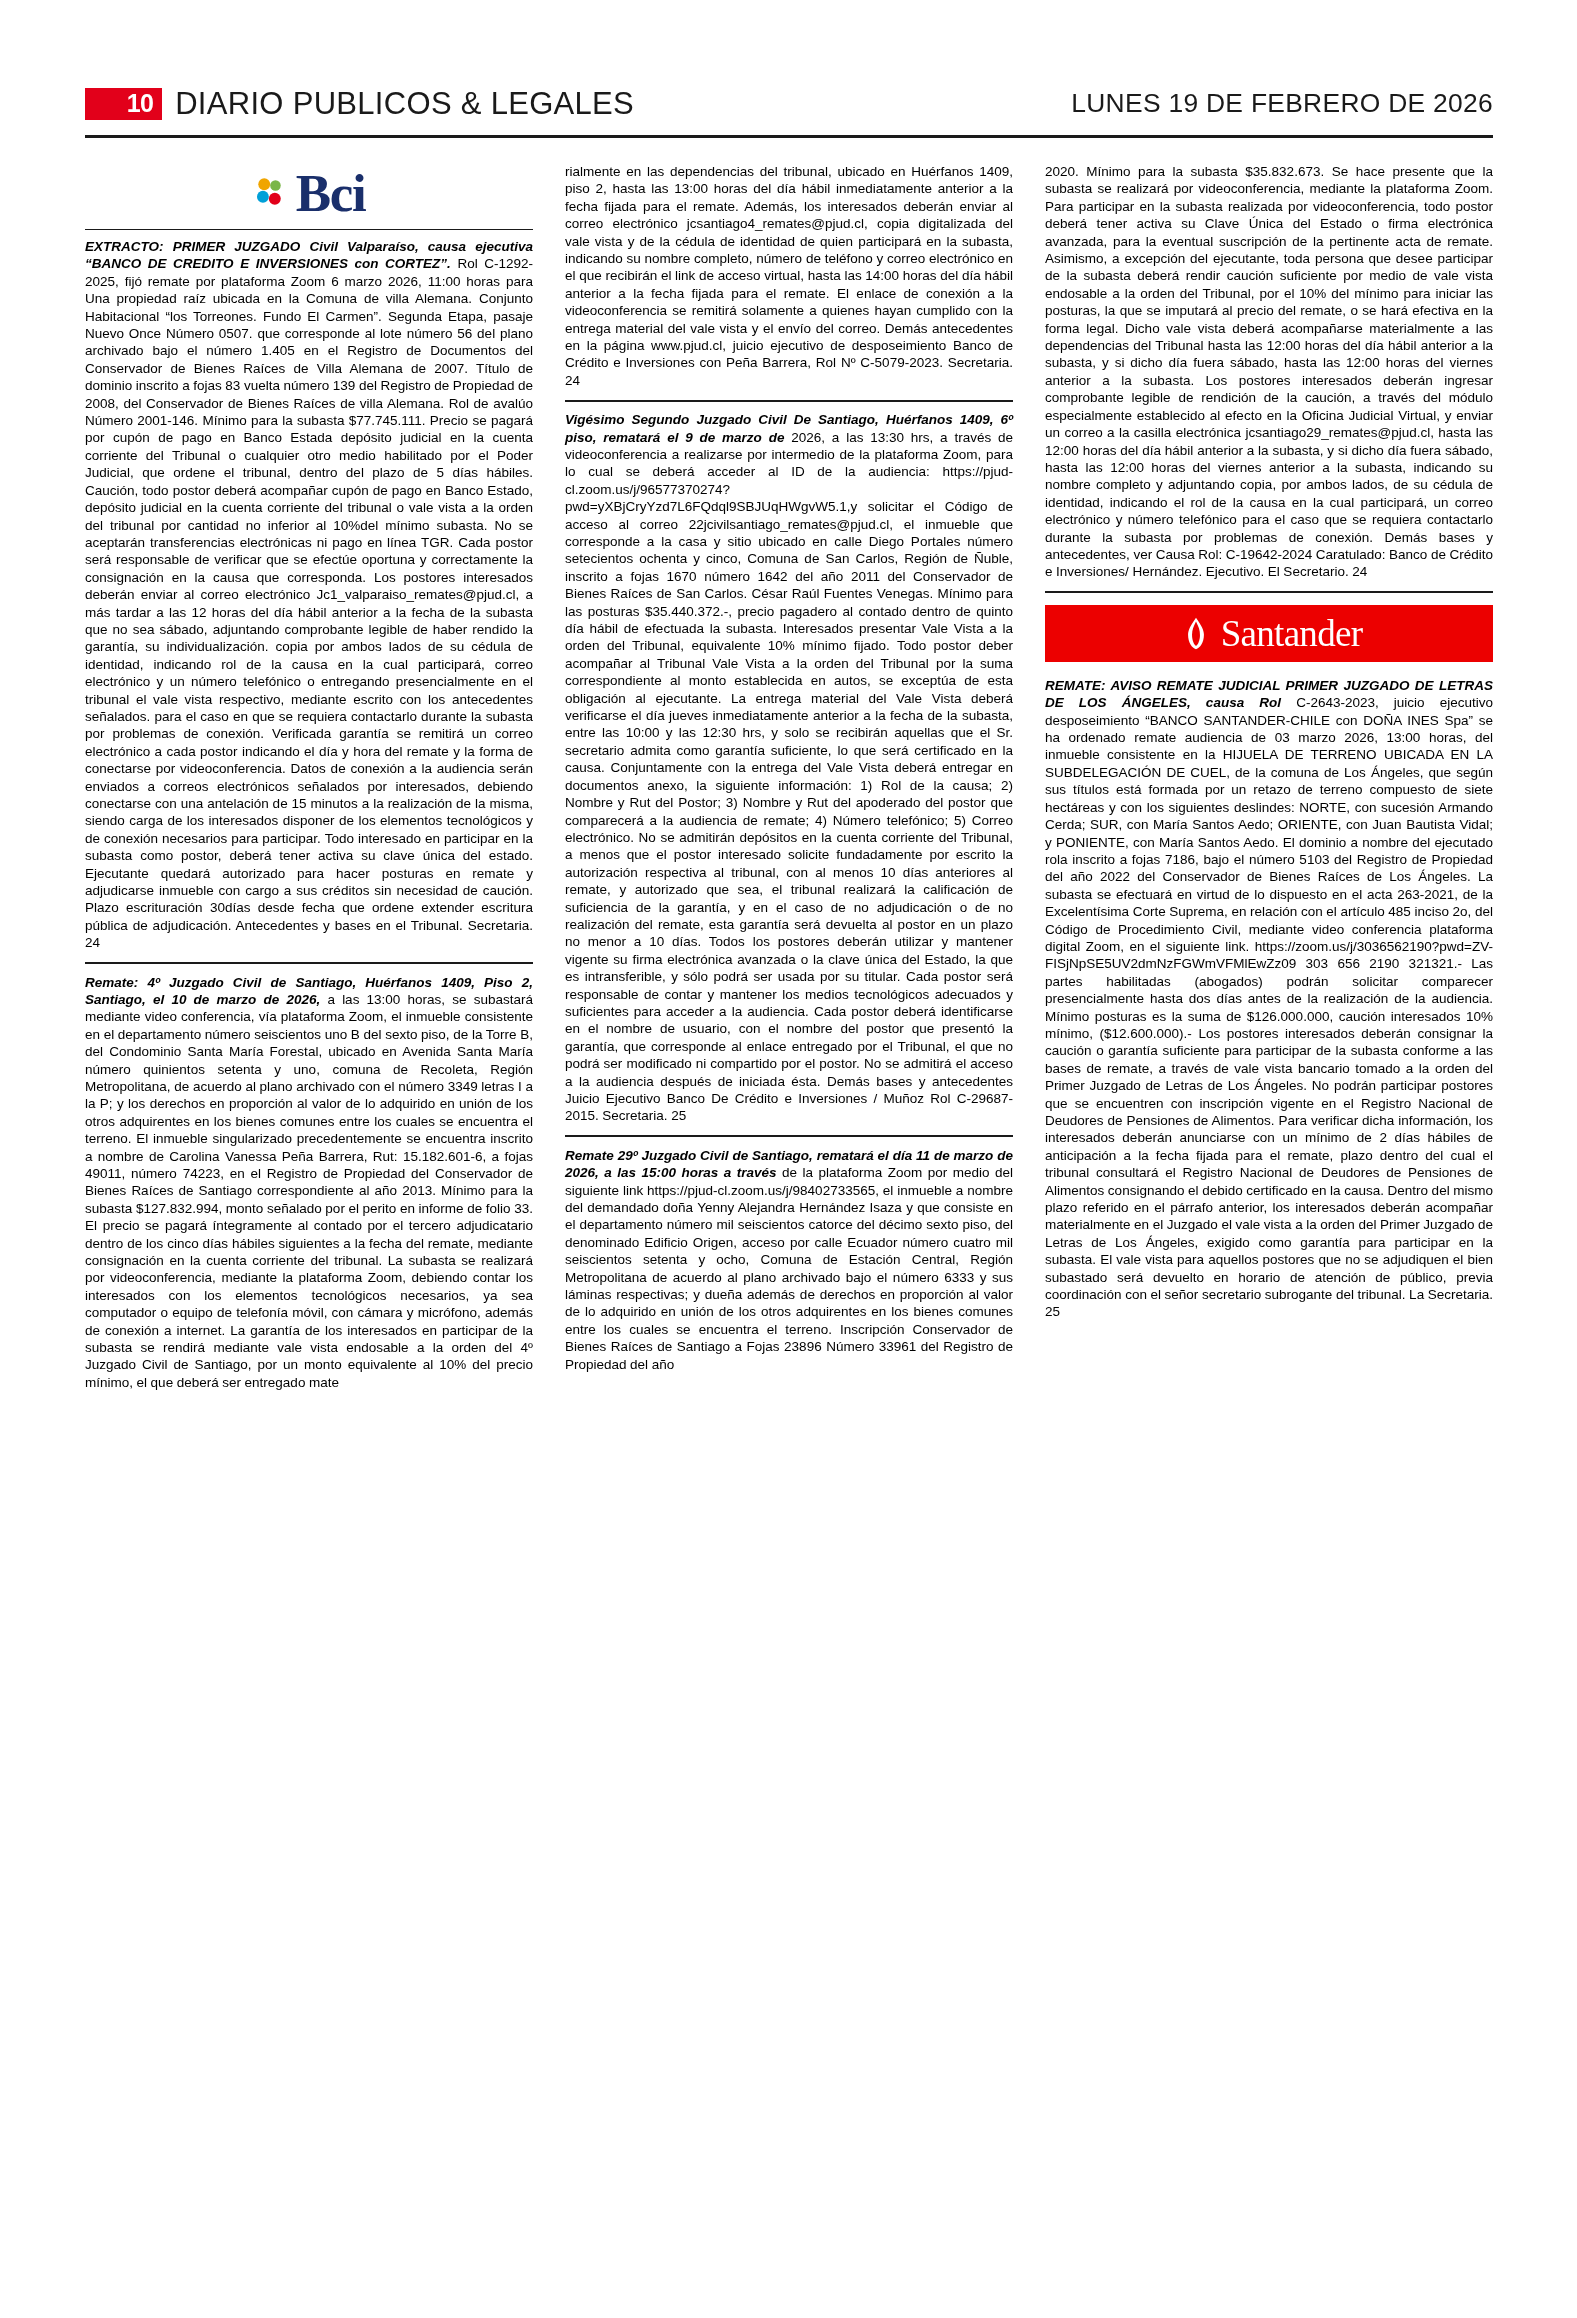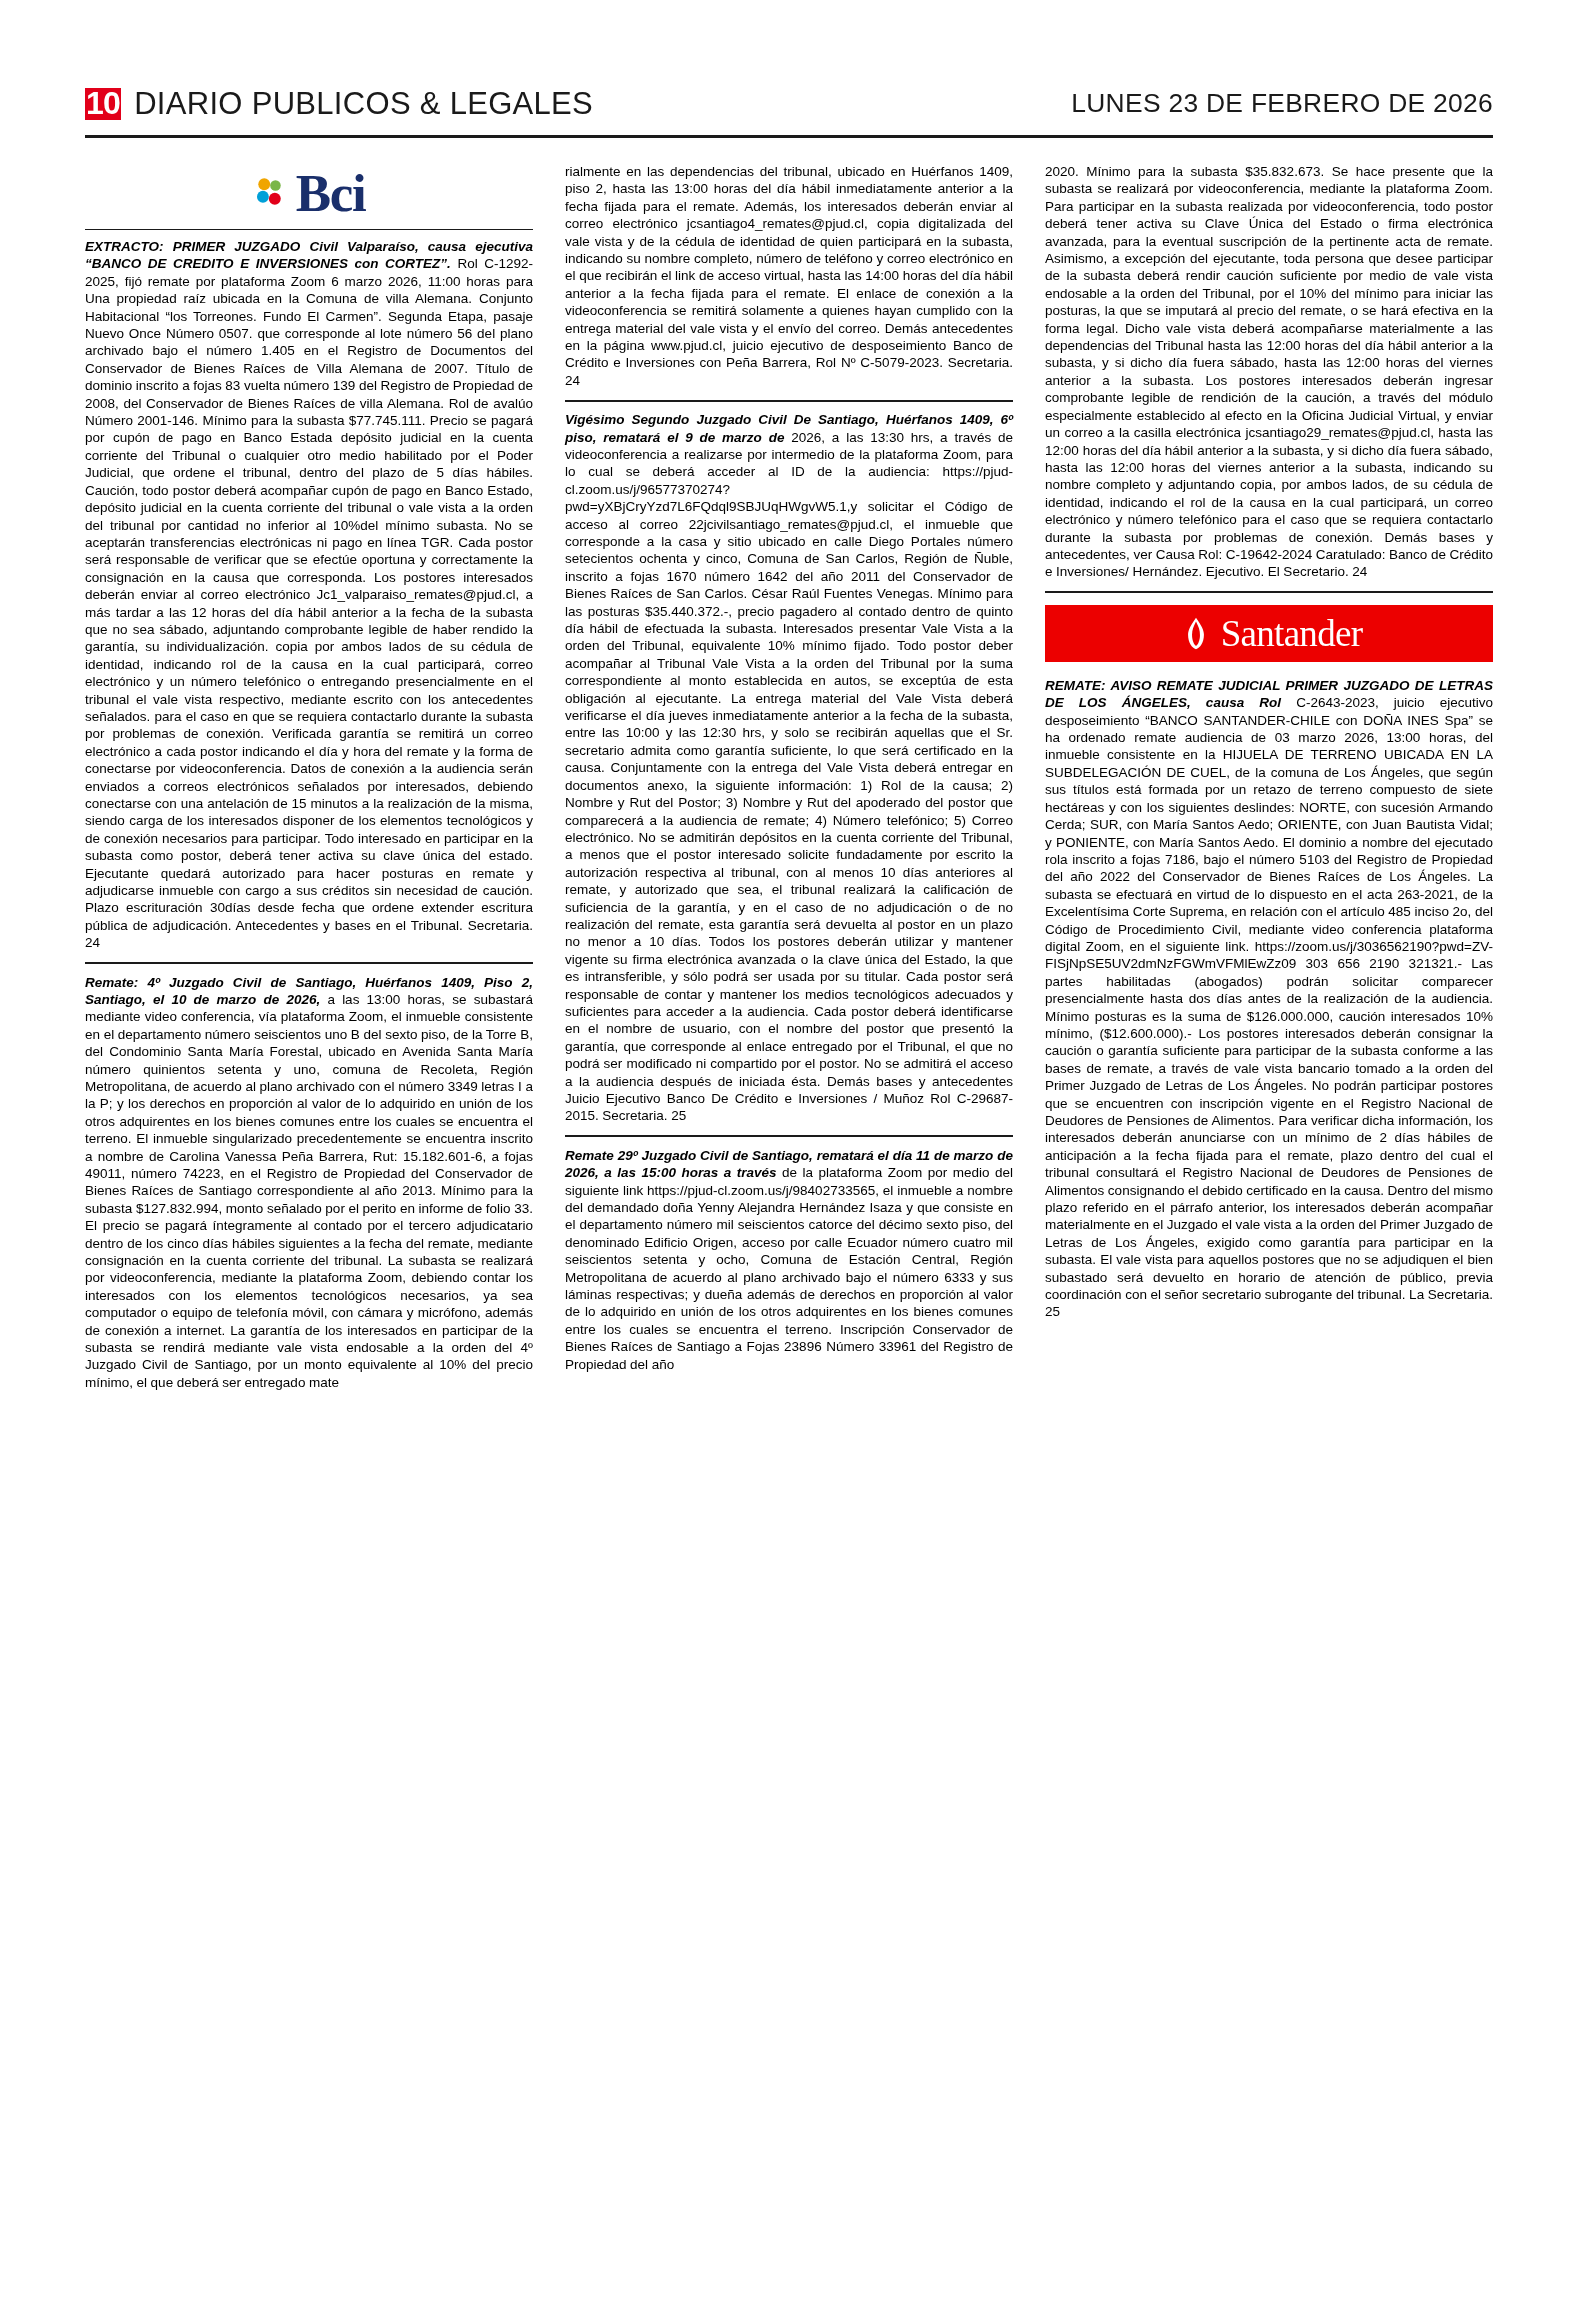--- a/index.html
+++ b/index.html
@@ -27,30 +27,31 @@
   .masthead {
     position: absolute;
     left: 85px;
     top: 79px;
     width: 1408px;
     height: 49px;
     display: flex;
     align-items: center;
   }
   .folio-box {
-    width: 36px;
+    width: 44px;
     height: 32px;
     background: #e2001a;
     color: #ffffff;
-    font-size: 32px;
+    font-size: 25px;
     font-weight: bold;
     display: flex;
     align-items: center;
     justify-content: center;
     letter-spacing: -0.7px;
+    padding-left: 33px;
   }
   .masthead-title {
     font-size: 31px;
     letter-spacing: 0.3px;
     margin-left: 13.2px;
     color: #1a1a1a;
     white-space: nowrap;
   }
   .masthead-date {
     margin-left: auto;
@@ -151,21 +152,21 @@
   .pad-top-small { margin-top: 6.6px; }
 </style>
 </head>
 <body>
 
 <div class="page">
 
   <div class="masthead">
     <div class="folio-box">10</div>
     <div class="masthead-title">DIARIO PUBLICOS &amp; LEGALES</div>
-    <div class="masthead-date">LUNES 23 DE FEBRERO DE 2026</div>
+    <div class="masthead-date">LUNES 19 DE FEBRERO DE 2026</div>
   </div>
   <div class="masthead-rule"></div>
 
   <div class="columns">
 
     <div class="col">
 
       <div class="logo-bci">
         <span class="bci-mark">
           <svg width="37" height="37" viewBox="0 0 56 56" xmlns="http://www.w3.org/2000/svg">

